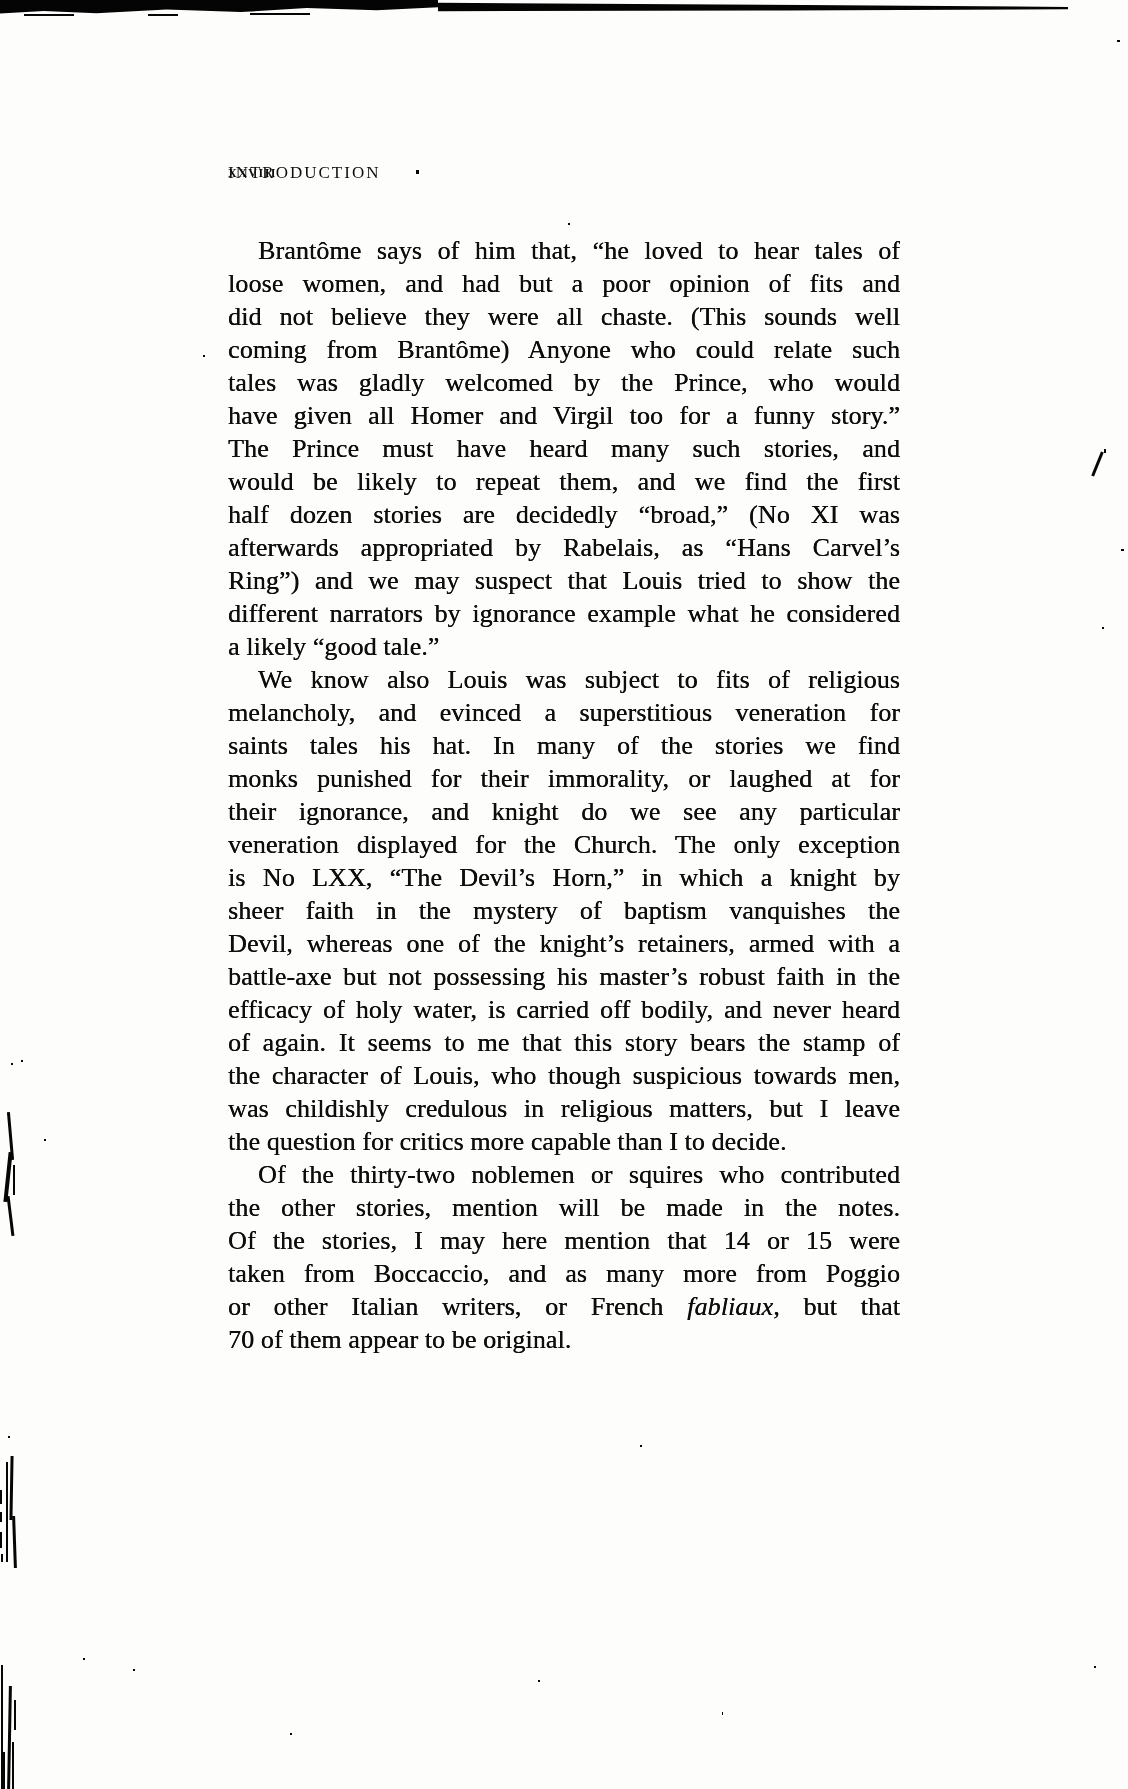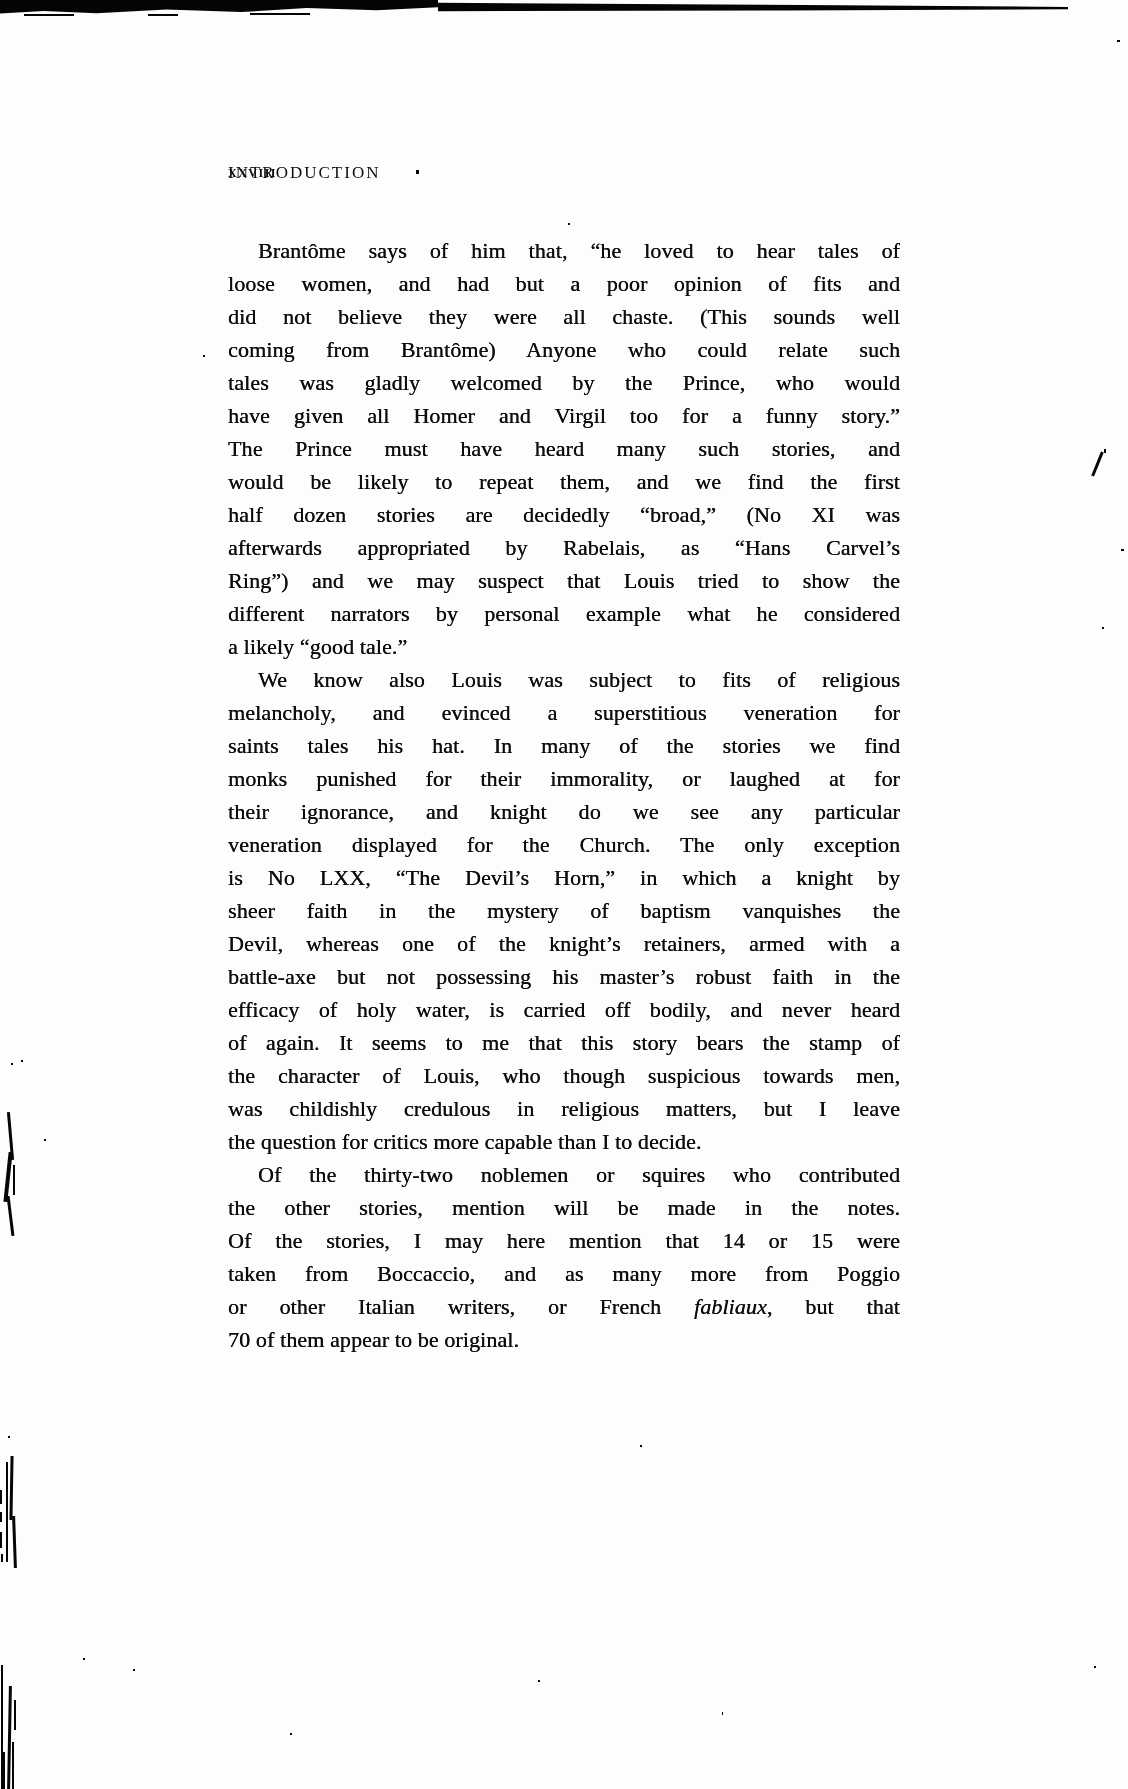--- a/index.html
+++ b/index.html
@@ -24,21 +24,21 @@
     position:absolute;left:0;top:2px;font-size:12px;font-weight:700;
     letter-spacing:1.5px;line-height:20px;
   }
   .running-title{
     position:absolute;left:0;right:18px;top:2px;
     font-size:17px;font-weight:400;letter-spacing:2px;line-height:20px;
   }
   .textblock{position:absolute;left:228px;top:234px;width:672px;}
   .paragraph{margin:0;}
   .line{
-    height:33px;line-height:33px;font-size:22px;
+    height:33px;line-height:33px;font-size:26px;
     text-align:justify;text-align-last:justify;
     letter-spacing:0.1px;overflow:hidden;
     text-shadow:0.3px 0 0 currentColor;
   }
   .line.indent{text-indent:30px;}
   .line.last{text-align-last:left;}
   .it{font-style:italic;}
   .artifact-layer{position:absolute;inset:0;pointer-events:none;}
   .mark{position:absolute;background:#060606;}
 </style>
@@ -61,21 +61,21 @@
         <div class="line">loose women, and had but a poor opinion of fits and</div>
         <div class="line">did not believe they were all chaste.  (This sounds well</div>
         <div class="line">coming from Brantôme) Anyone who could relate such</div>
         <div class="line">tales was gladly welcomed by the Prince, who would</div>
         <div class="line">have given all Homer and Virgil too for a funny story.”</div>
         <div class="line">The Prince must have heard many such stories, and</div>
         <div class="line">would be likely to repeat them, and we find the first</div>
         <div class="line">half dozen stories are decidedly “broad,” (No XI was</div>
         <div class="line">afterwards appropriated by Rabelais, as “Hans Carvel’s</div>
         <div class="line">Ring”) and we may suspect that Louis tried to show the</div>
-        <div class="line">different narrators by personal example what he considered</div>
+        <div class="line">different narrators by ignorance example what he considered</div>
         <div class="line last">a likely “good tale.”</div>
       </div>
       <div class="paragraph">
         <div class="line indent">We know also Louis was subject to fits of religious</div>
         <div class="line">melancholy, and evinced a superstitious veneration for</div>
         <div class="line">saints tales his hat.  In many of the stories we find</div>
         <div class="line">monks punished for their immorality, or laughed at for</div>
         <div class="line">their ignorance, and knight do we see any particular</div>
         <div class="line">veneration displayed for the Church.  The only exception</div>
         <div class="line">is No LXX, “The Devil’s Horn,” in which a knight by</div>

